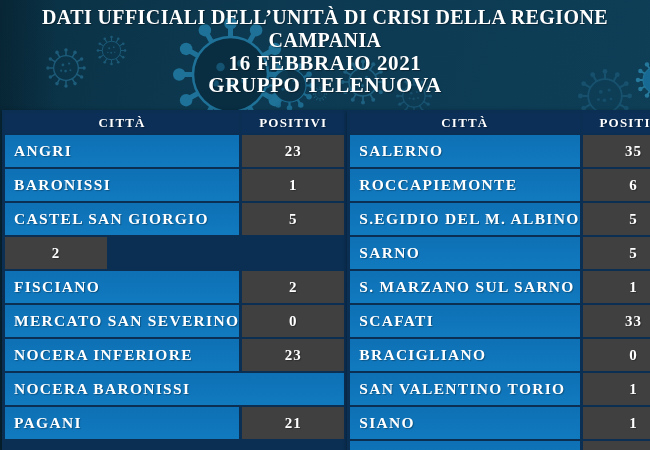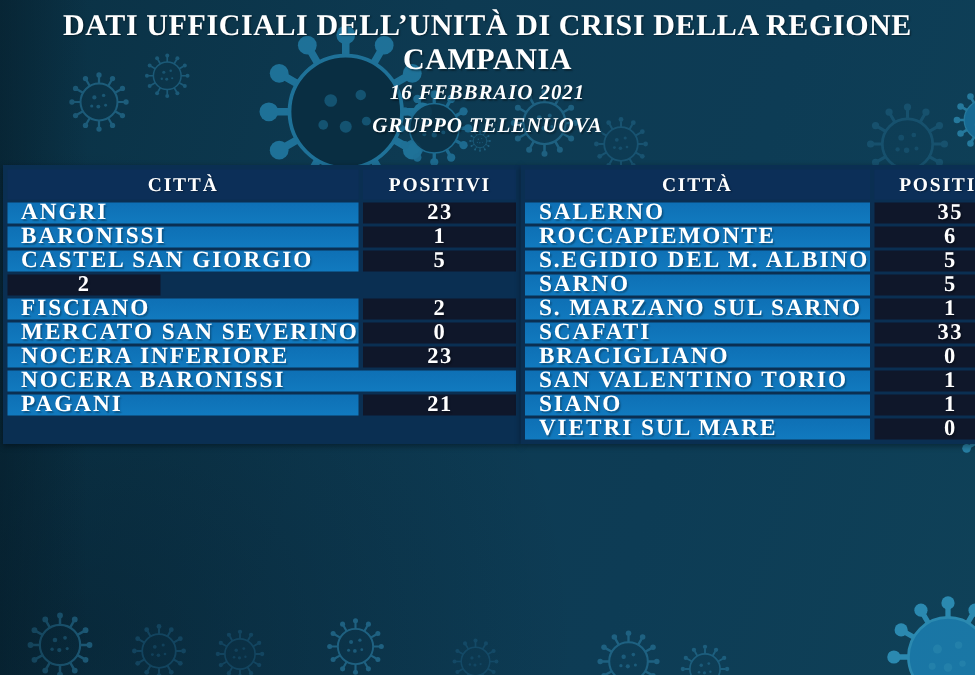--- a/index.html
+++ b/index.html
@@ -15,43 +15,43 @@
     background:linear-gradient(to right, rgba(5,26,38,.5), transparent 9%);
   }
   .virus { position:absolute; }
 
   .title-block {
     position:absolute; top:6px; left:0; right:0; text-align:center;
     color:#ffffff; font-weight:bold; z-index:3;
     text-shadow:1px 1px 1px rgba(0,0,0,.35);
   }
   .t1 { font-size:20px; line-height:23px; letter-spacing:.4px; }
-  .t2, .t3 { font-size:14px; line-height:22px; letter-spacing:.6px;font-style:italic; }
+  .t2, .t3 { font-size:21px; line-height:22px; letter-spacing:.6px; }
 
   .tables {
     position:absolute; top:110px; left:2px; right:2px;
     display:flex; gap:0; z-index:4;
   }
   .tbl {
     flex:1; background:#0a2f52; padding:3px;
     display:flex; flex-direction:column; gap:2px;
     box-shadow:0 1px 4px rgba(0,0,0,.4);
   }
-  .row { display:flex; gap:3px; height:14px; }
+  .row { display:flex; gap:3px; height:32px; }
   .row.head { height:20px; }
   .cell {
     display:flex; align-items:center; color:#ffffff; font-weight:bold;
     text-shadow:1px 1px 1px rgba(0,0,0,.3);
   }
   .city {
     flex:1; background:linear-gradient(to bottom, #0e70b5, #117abf);
     padding-left:9px; font-size:15.5px; letter-spacing:1.3px; white-space:nowrap; overflow:hidden;
   }
   .pos {
-    width:102px; background:#0f172a; justify-content:center;
+    width:102px; background:#404040; justify-content:center;
     font-size:15px; letter-spacing:1px;
   }
   .head .cell {
     background:#0c2f58; justify-content:center; padding-left:0;
     font-size:13px; letter-spacing:1.2px;
   }
 </style>
 </head>
 <body>
 

